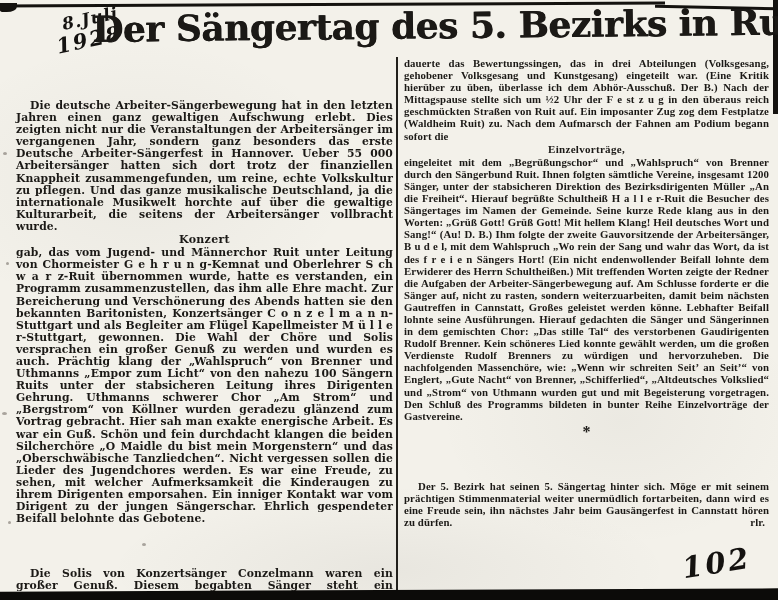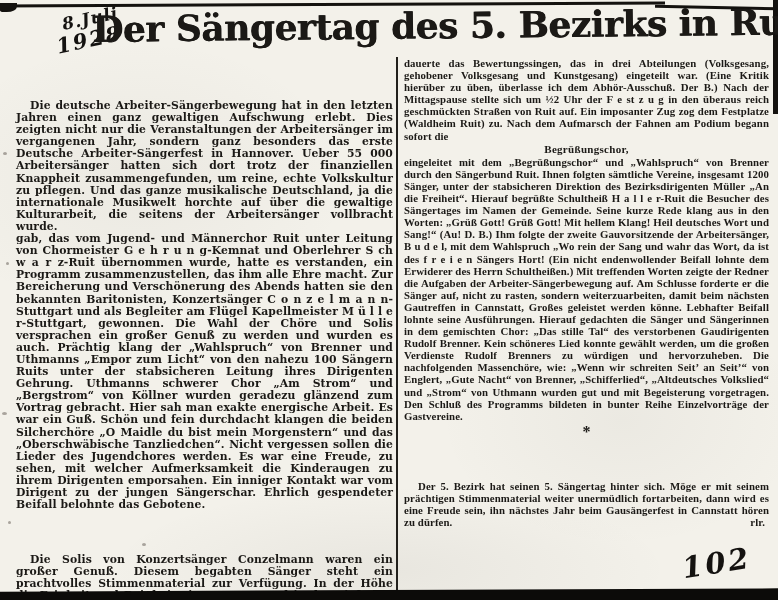--- a/index.html
+++ b/index.html
@@ -73,30 +73,31 @@
 
   <div class="hand date">
     <div class="d1">8.Juli</div>
     <div class="d2">1928</div>
   </div>
 
   <h1 class="headline">Der Sängertag des 5. Bezirks in Ruit</h1>
 
   <div class="col left">
     <p class="indent">Die deutsche Arbeiter-Sängerbewegung hat in den letzten Jahren einen ganz gewaltigen Aufschwung erlebt. Dies zeigten nicht nur die Veranstaltungen der Arbeitersänger im vergangenen Jahr, sondern ganz besonders das erste Deutsche Arbeiter-Sängerfest in Hannover. Ueber 55 000 Arbeitersänger hatten sich dort trotz der finanziellen Knappheit zusammengefunden, um reine, echte Volkskultur zu pflegen. Und das ganze musikalische Deutschland, ja die internationale Musikwelt horchte auf über die gewaltige Kulturarbeit, die seitens der Arbeitersänger vollbracht wurde.</p>
+    <h2>Konzert</h2>
     <p>gab, das vom Jugend- und Männerchor Ruit unter Leitung von Chormeister G e h r u n g-Kemnat und Oberlehrer S ch w a r z-Ruit übernommen wurde, hatte es verstanden, ein Programm zusammenzustellen, das ihm alle Ehre macht. Zur Bereicherung und Verschönerung des Abends hatten sie den bekannten Baritonisten, Konzertsänger C o n z e l m a n n-Stuttgart und als Begleiter am Flügel Kapellmeister M ü l l e r-Stuttgart, gewonnen. Die Wahl der Chöre und Solis versprachen ein großer Genuß zu werden und wurden es auch. Prächtig klang der „Wahlspruch“ von Brenner und Uthmanns „Empor zum Licht“ von den nahezu 100 Sängern Ruits unter der stabsicheren Leitung ihres Dirigenten Gehrung. Uthmanns schwerer Chor „Am Strom“ und „Bergstrom“ von Köllner wurden geradezu glänzend zum Vortrag gebracht. Hier sah man exakte energische Arbeit. Es war ein Guß. Schön und fein durchdacht klangen die beiden Silcherchöre „O Maidle du bist mein Morgenstern“ und das „Oberschwäbische Tanzliedchen“. Nicht vergessen sollen die Lieder des Jugendchores werden. Es war eine Freude, zu sehen, mit welcher Aufmerksamkeit die Kinderaugen zu ihrem Dirigenten emporsahen. Ein inniger Kontakt war vom Dirigent zu der jungen Sängerschar. Ehrlich gespendeter Beifall belohnte das Gebotene.</p>
     <p class="indent">Die Solis von Konzertsänger Conzelmann waren ein großer Genuß. Diesem begabten Sänger steht ein prachtvolles Stimmenmaterial zur Verfügung. In der Höhe die Feinheit und Reinheit eines Tenors und in der Tiefe das kräftige Volle eines Basses. Lob ihm für seine Vorträge, ganz besonders für seinen „Tom der Reimer“ von Löwe. In Kapellmeister Müller hatte er einen feinen, anschmiegenden Begleiter.</p>
 
   </div>
 
   <div class="vrule"></div>
 
   <div class="col right">
     <p>dauerte das Bewertungssingen, das in drei Abteilungen (Volksgesang, gehobener Volksgesang und Kunstgesang) eingeteilt war. (Eine Kritik hierüber zu üben, überlasse ich dem Abhör-Ausschuß. Der B.) Nach der Mittagspause stellte sich um ½2 Uhr der F e st z u g in den überaus reich geschmückten Straßen von Ruit auf. Ein imposanter Zug zog dem Festplatze (Waldheim Ruit) zu. Nach dem Aufmarsch der Fahnen am Podium begann sofort die</p>
-    <h2>Begrüßungschor,</h2>
+    <h2>Einzelvorträge,</h2>
     <p>eingeleitet mit dem „Begrüßungschor“ und „Wahlspruch“ von Brenner durch den Sängerbund Ruit. Ihnen folgten sämtliche Vereine, insgesamt 1200 Sänger, unter der stabsicheren Direktion des Bezirksdirigenten Müller „An die Freiheit“. Hierauf begrüßte Schultheiß H a l l e r-Ruit die Besucher des Sängertages im Namen der Gemeinde. Seine kurze Rede klang aus in den Worten: „Grüß Gott! Grüß Gott! Mit hellem Klang! Heil deutsches Wort und Sang!“ (Au! D. B.) Ihm folgte der zweite Gauvorsitzende der Arbeitersänger, B u d e l, mit dem Wahlspruch „Wo rein der Sang und wahr das Wort, da ist des f r e i e n Sängers Hort! (Ein nicht endenwollender Beifall lohnte dem Erwiderer des Herrn Schultheißen.) Mit treffenden Worten zeigte der Redner die Aufgaben der Arbeiter-Sängerbewegung auf. Am Schlusse forderte er die Sänger auf, nicht zu rasten, sondern weiterzuarbeiten, damit beim nächsten Gautreffen in Cannstatt, Großes geleistet werden könne. Lebhafter Beifall lohnte seine Ausführungen. Hierauf gedachten die Sänger und Sängerinnen in dem gemischten Chor: „Das stille Tal“ des verstorbenen Gaudirigenten Rudolf Brenner. Kein schöneres Lied konnte gewählt werden, um die großen Verdienste Rudolf Brenners zu würdigen und hervorzuheben. Die nachfolgenden Massenchöre, wie: „Wenn wir schreiten Seit’ an Seit’“ von Englert, „Gute Nacht“ von Brenner, „Schifferlied“, „Altdeutsches Volkslied“ und „Strom“ von Uthmann wurden gut und mit Begeisterung vorgetragen. Den Schluß des Programms bildeten in bunter Reihe Einzelvorträge der Gastvereine.</p>
     <div class="star">*</div>
     <p class="indent sig-holder">
       <span>Der 5. Bezirk hat seinen 5. Sängertag hinter sich. Möge er mit seinem prächtigen Stimmenmaterial weiter unermüdlich fortarbeiten, dann wird es eine Freude sein, ihn nächstes Jahr beim Gausängerfest in Cannstatt hören zu dürfen.</span>
       <span class="sig">rlr.</span>
     </p>
 
   </div>
 
   <div class="hand pagenum">102</div>

